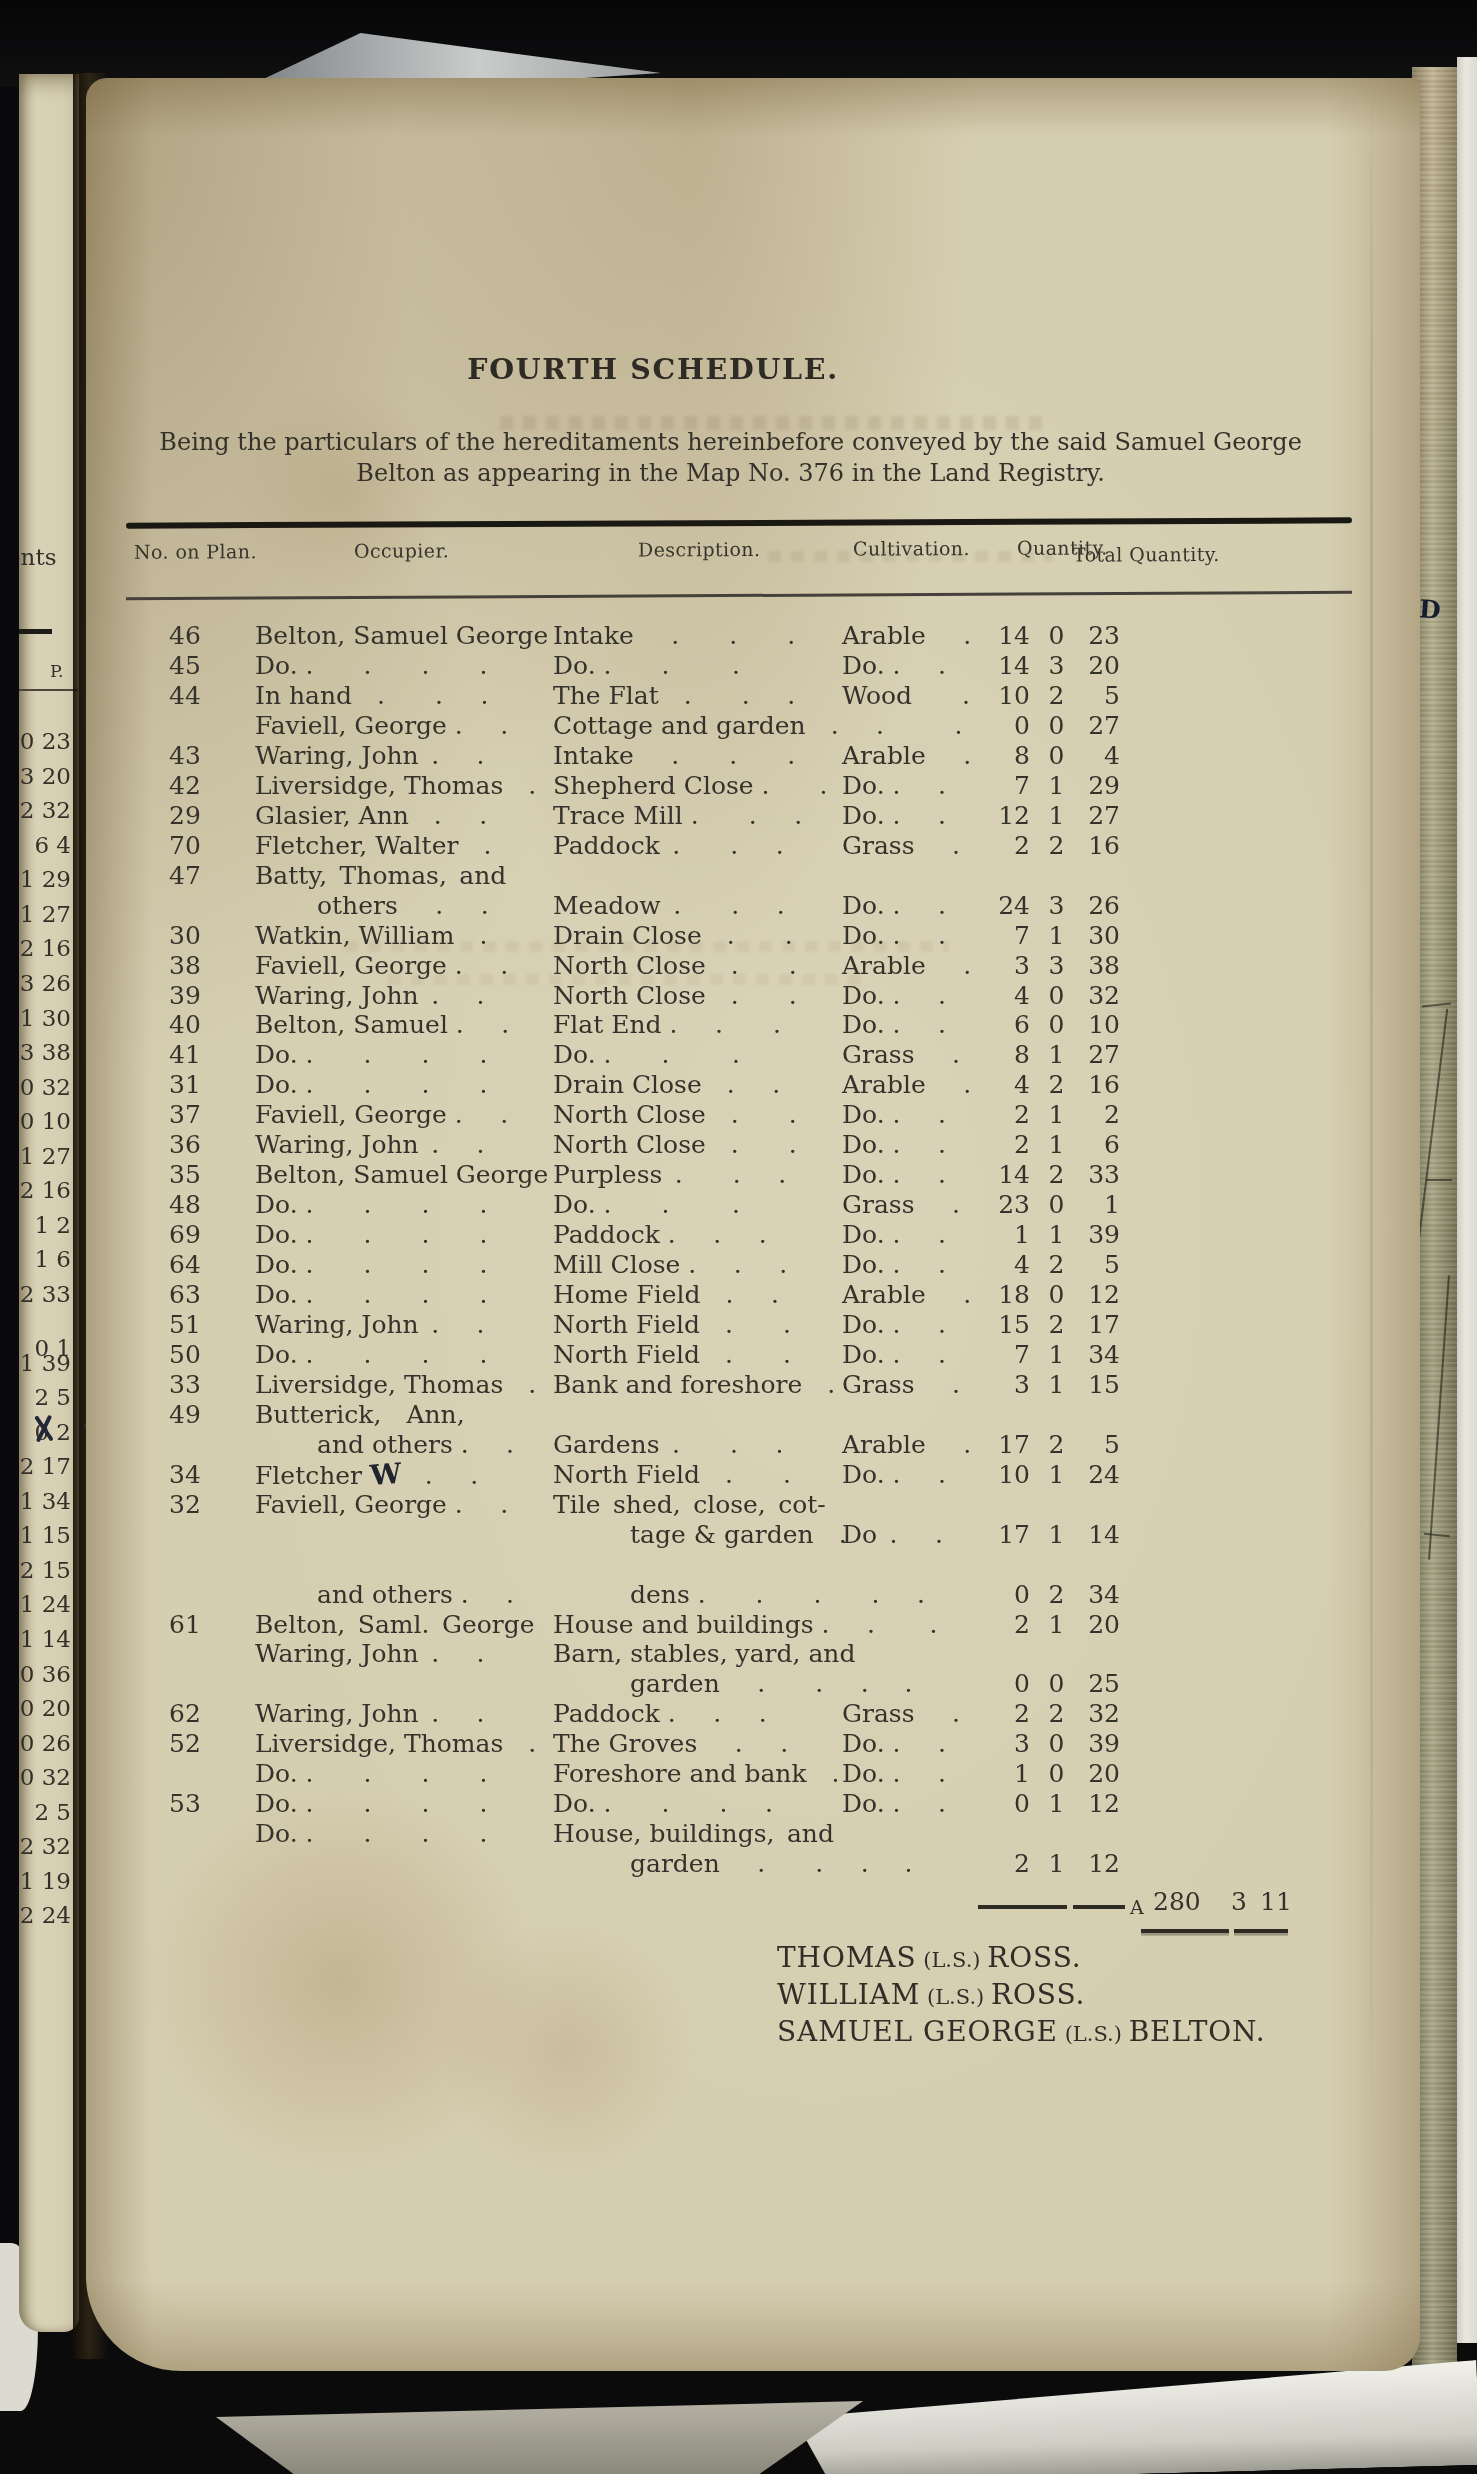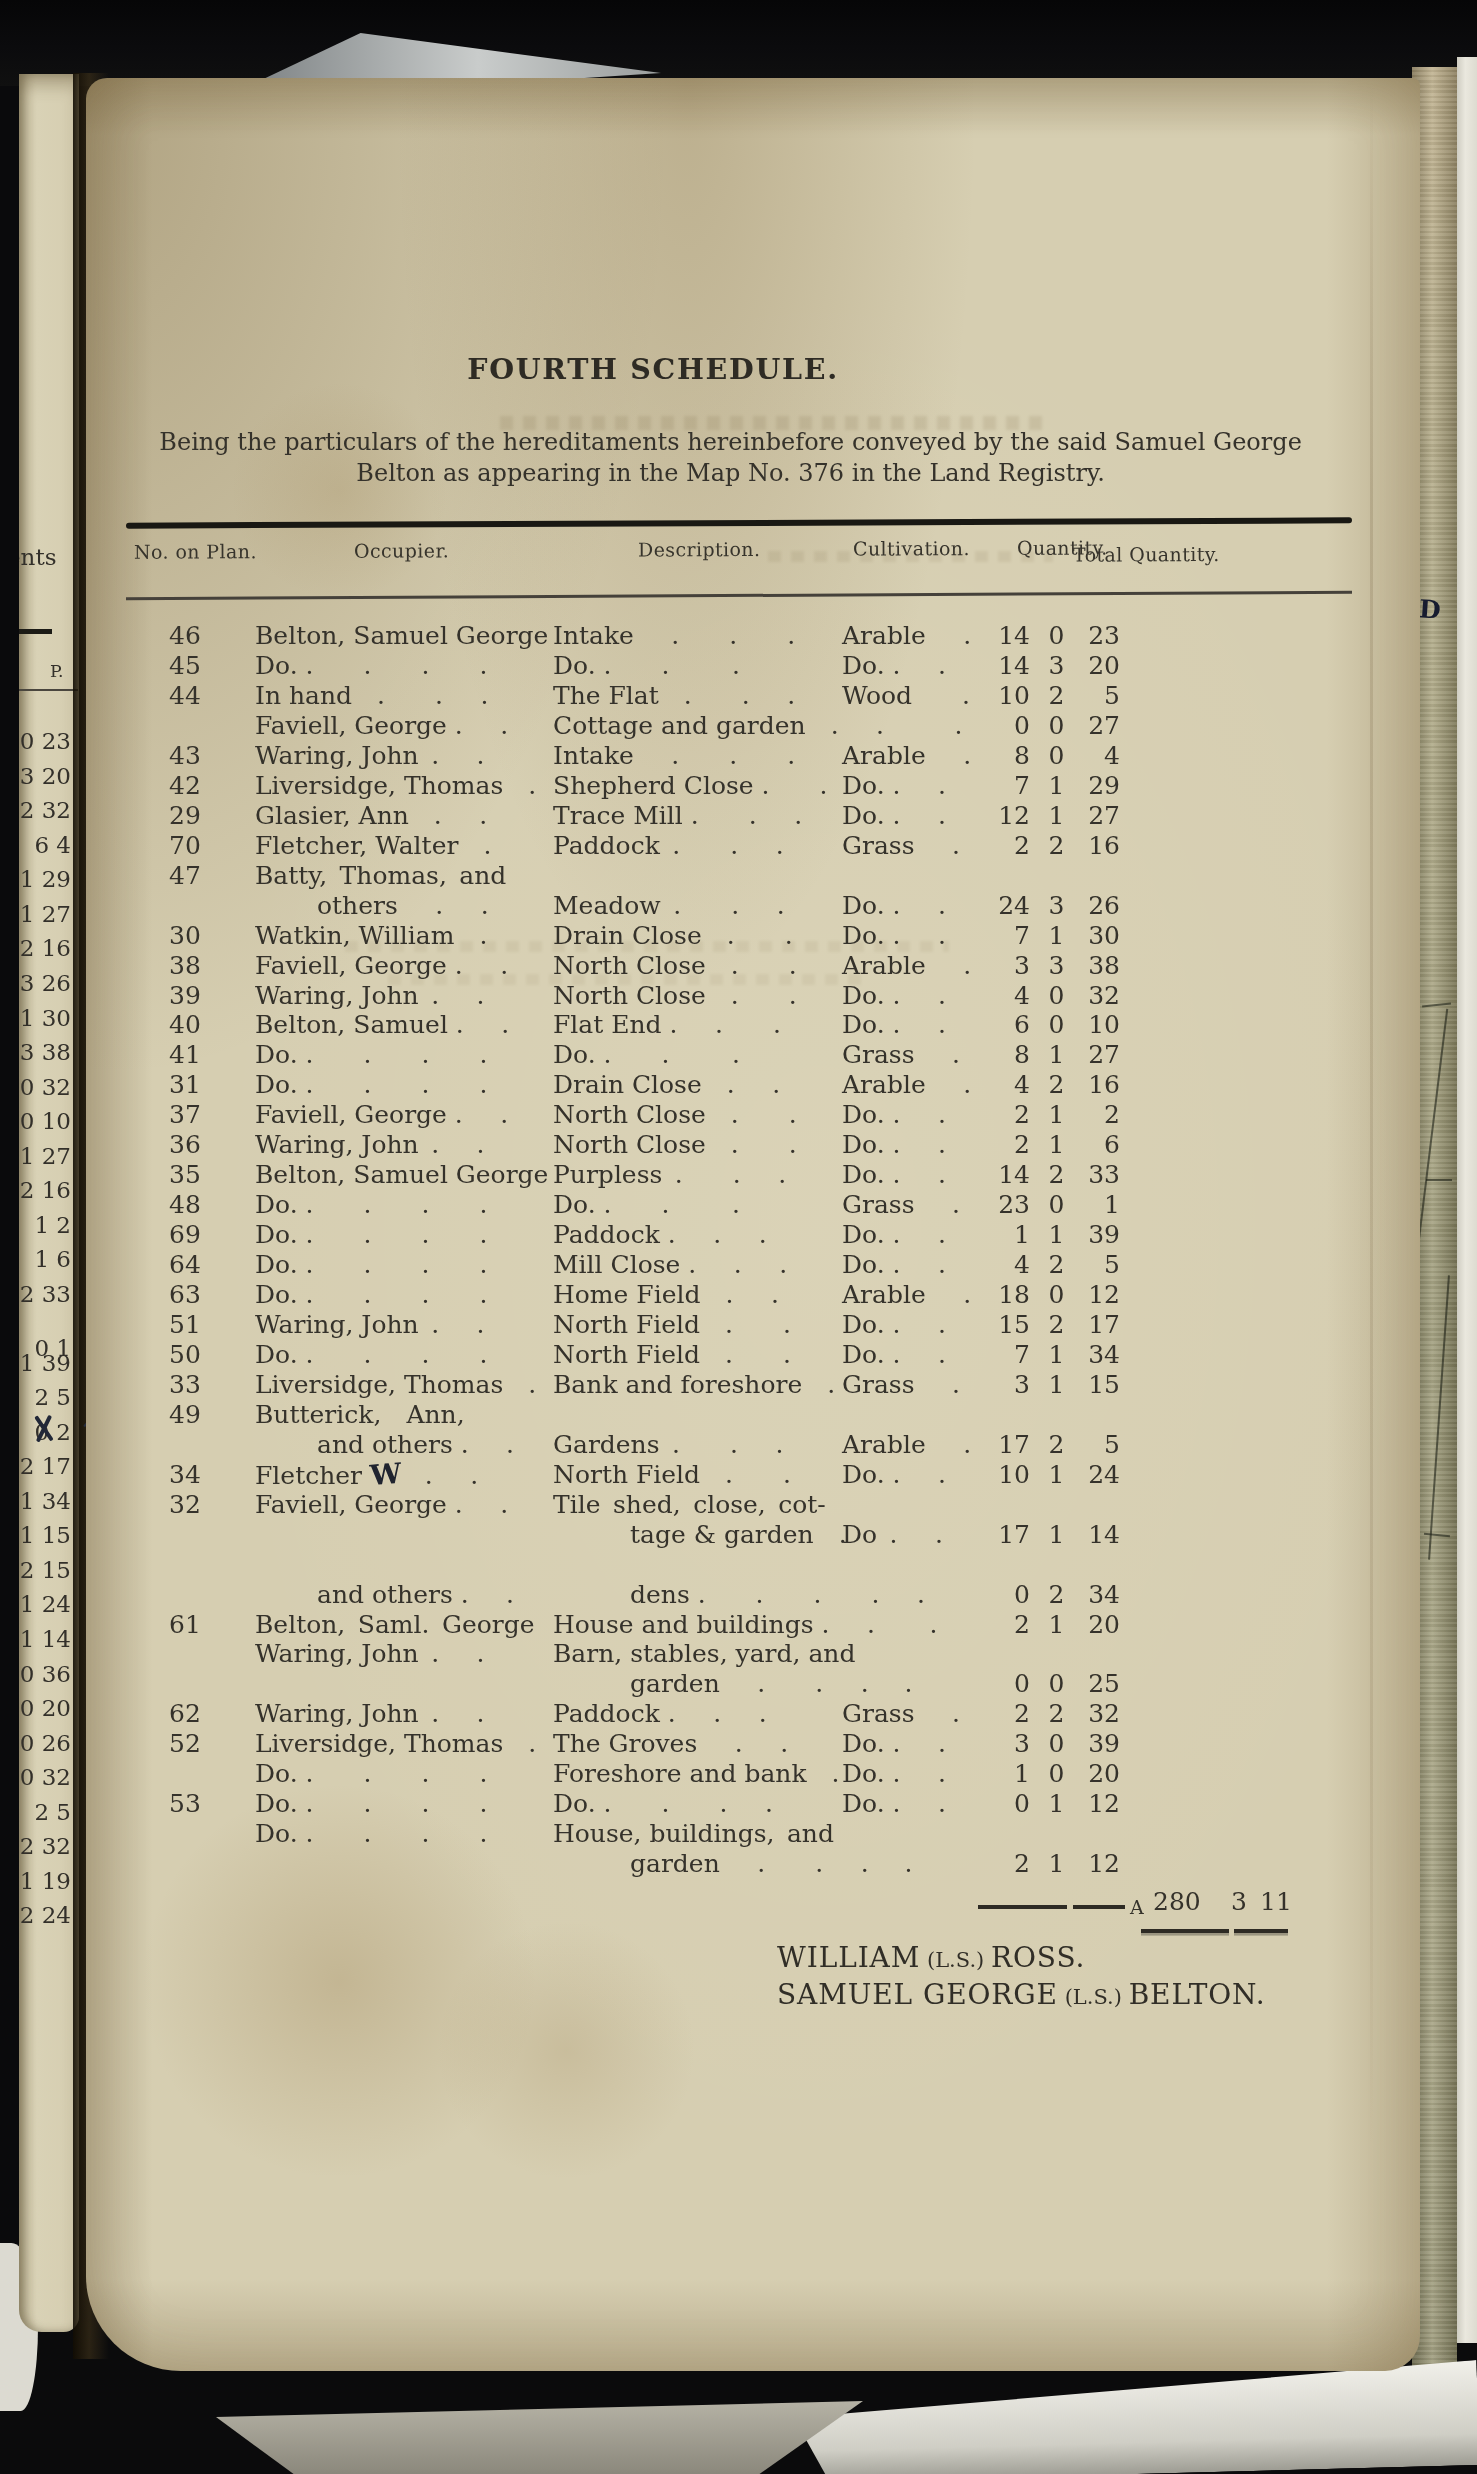--- a/index.html
+++ b/index.html
@@ -596,17 +596,18 @@
   <div class="abs rule-pre1"></div>
   <div class="abs rule-pre2"></div>
   <span class="abs tot-prefix">A</span>
   <span class="abs tot-a">280</span>
   <span class="abs tot-r">3</span>
   <span class="abs tot-p">11</span>
   <div class="abs rule-post1"></div>
   <div class="abs rule-post2"></div>
 
   <div class="abs sigs">
+      <div class="sig-line"><span class="sig-pre">THOMAS</span><span class="sig-seal"> (L.S.) </span><span class="sig-post">ROSS.</span></div>
       <div class="sig-line"><span class="sig-pre">WILLIAM</span><span class="sig-seal"> (L.S.) </span><span class="sig-post">ROSS.</span></div>
       <div class="sig-line"><span class="sig-pre">SAMUEL GEORGE</span><span class="sig-seal"> (L.S.) </span><span class="sig-post">BELTON.</span></div>
     </div>
 </div>
 
 
 </body></html>

